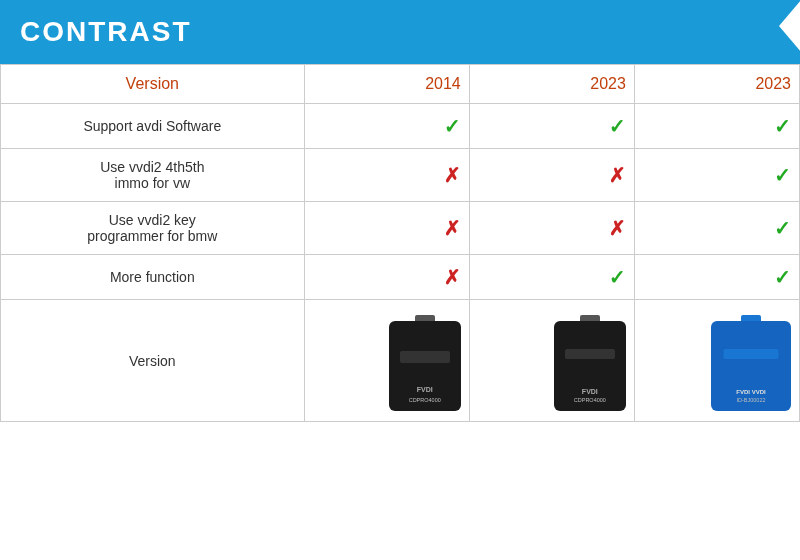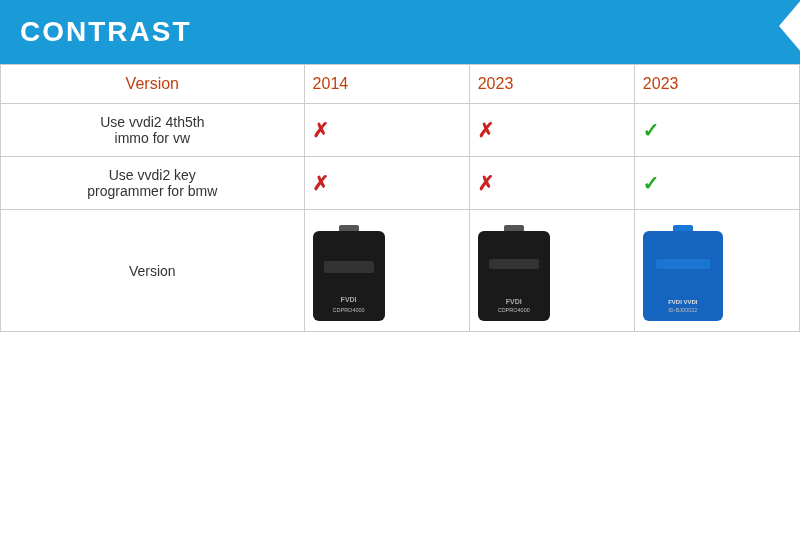--- a/index.html
+++ b/index.html
@@ -39,21 +39,21 @@
 
     
     .contrast-table {
       width: 100%;
       border-collapse: collapse;
       table-layout: fixed;
     }
     .contrast-table th,
     .contrast-table td {
       border: 1px solid #ccc;
-      text-align: left;
+      text-align: right;
       vertical-align: middle;
       padding: 10px 8px;
       font-size: 14px;
       color: #333;
     }
     .contrast-table th {
       font-weight: normal;
       font-size: 15px;
       color: #c2410c;
     }
@@ -230,29 +230,41 @@
   <thead>
     <tr>
       <th>Version</th>
       <th>2014</th>
       <th>2023</th>
       <th>2023</th>
     </tr>
   </thead>
   <tbody id="table-body">
       <tr>
+        <td>Support avdi Software</td>
+        <td><span class="green-check">✓</span></td>
+        <td><span class="green-check">✓</span></td>
+        <td><span class="green-check">✓</span></td>
+      </tr>
+      <tr>
         <td>Use vvdi2 4th5th<br>immo for vw</td>
         <td><span class="red-cross">✗</span></td>
         <td><span class="red-cross">✗</span></td>
         <td><span class="green-check">✓</span></td>
       </tr>
       <tr>
         <td>Use vvdi2 key<br>programmer for bmw</td>
         <td><span class="red-cross">✗</span></td>
         <td><span class="red-cross">✗</span></td>
+        <td><span class="green-check">✓</span></td>
+      </tr>
+      <tr>
+        <td>More function</td>
+        <td><span class="red-cross">✗</span></td>
+        <td><span class="green-check">✓</span></td>
         <td><span class="green-check">✓</span></td>
       </tr>
       <tr>
         <td>Version</td>
         <td class="picture-cell">
     <div class="device-wrap">
       <span class="connector"></span>
       <div class="device-2014">
         <span class="device-sub">CDPRO4000</span>
       </div>

